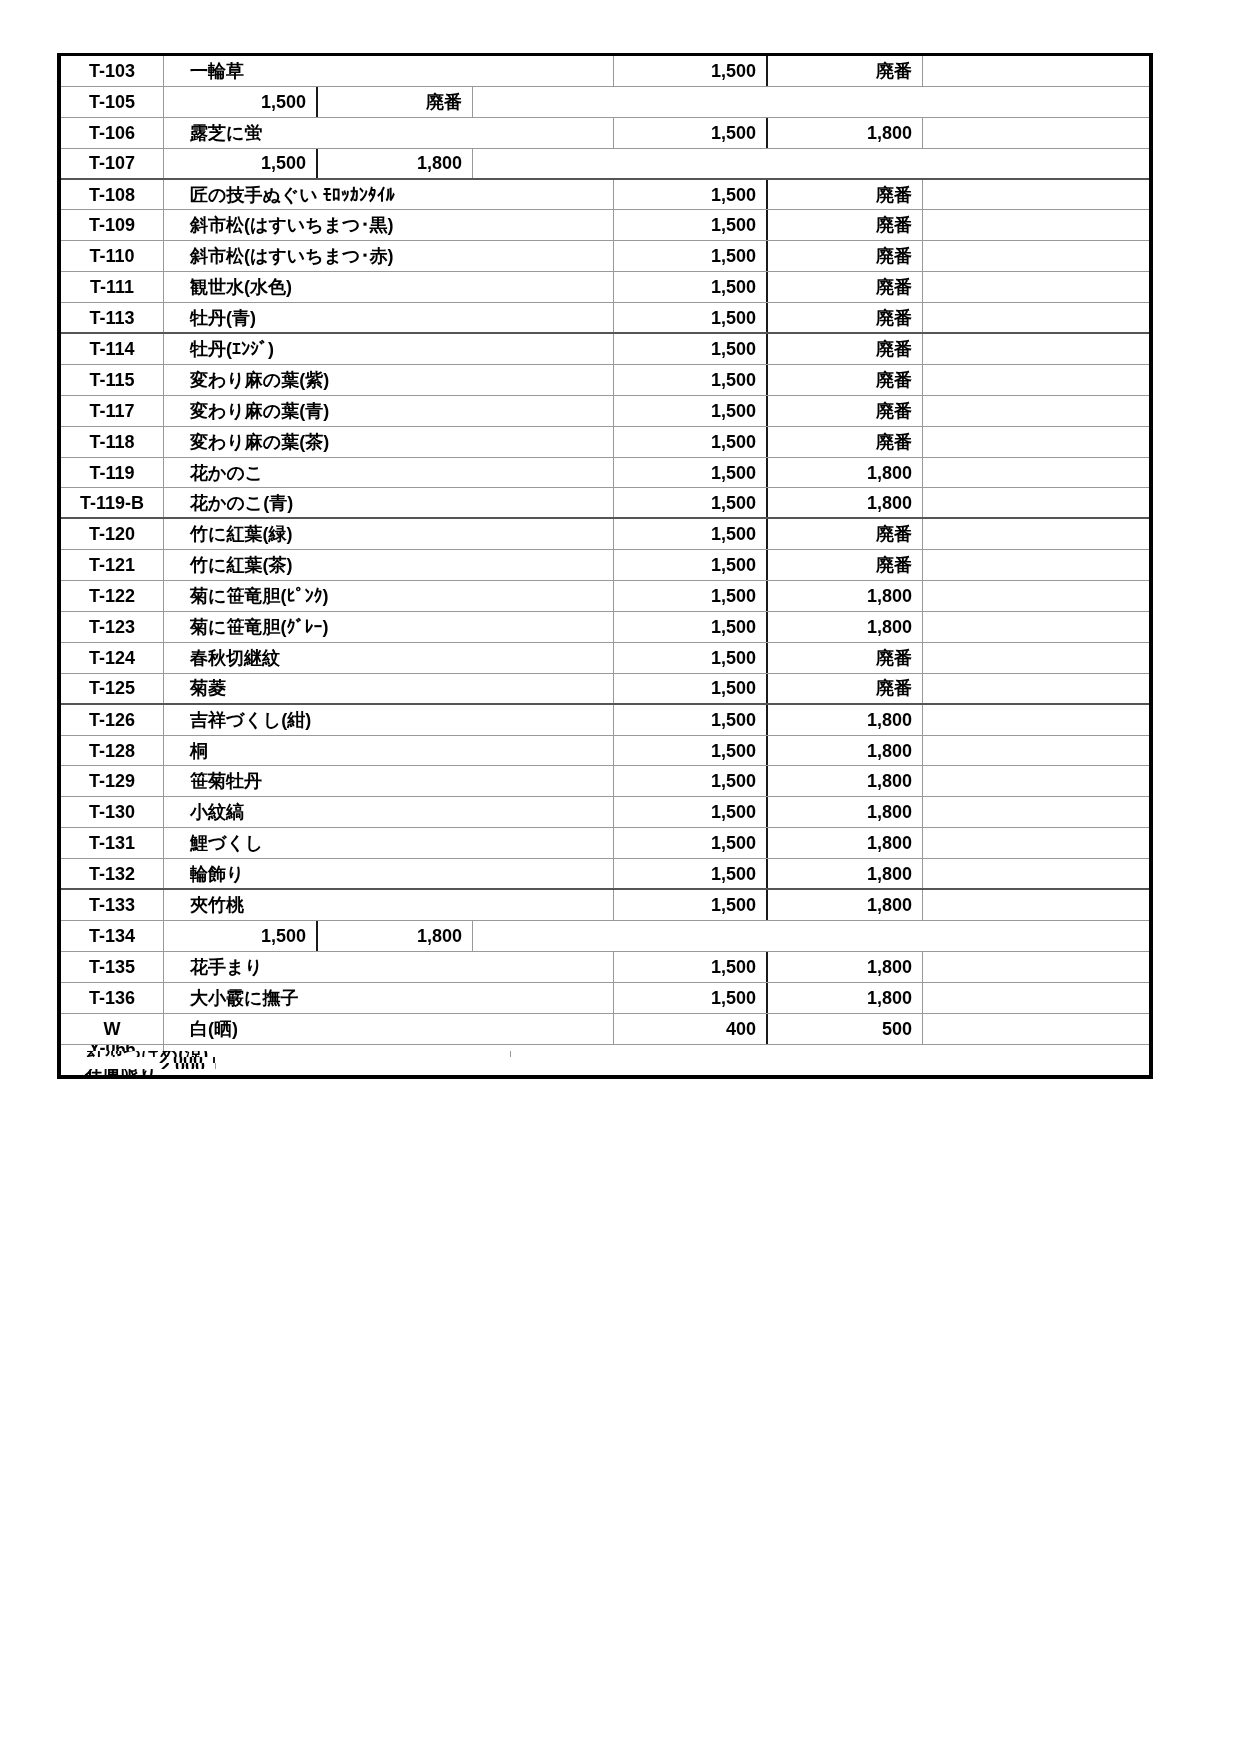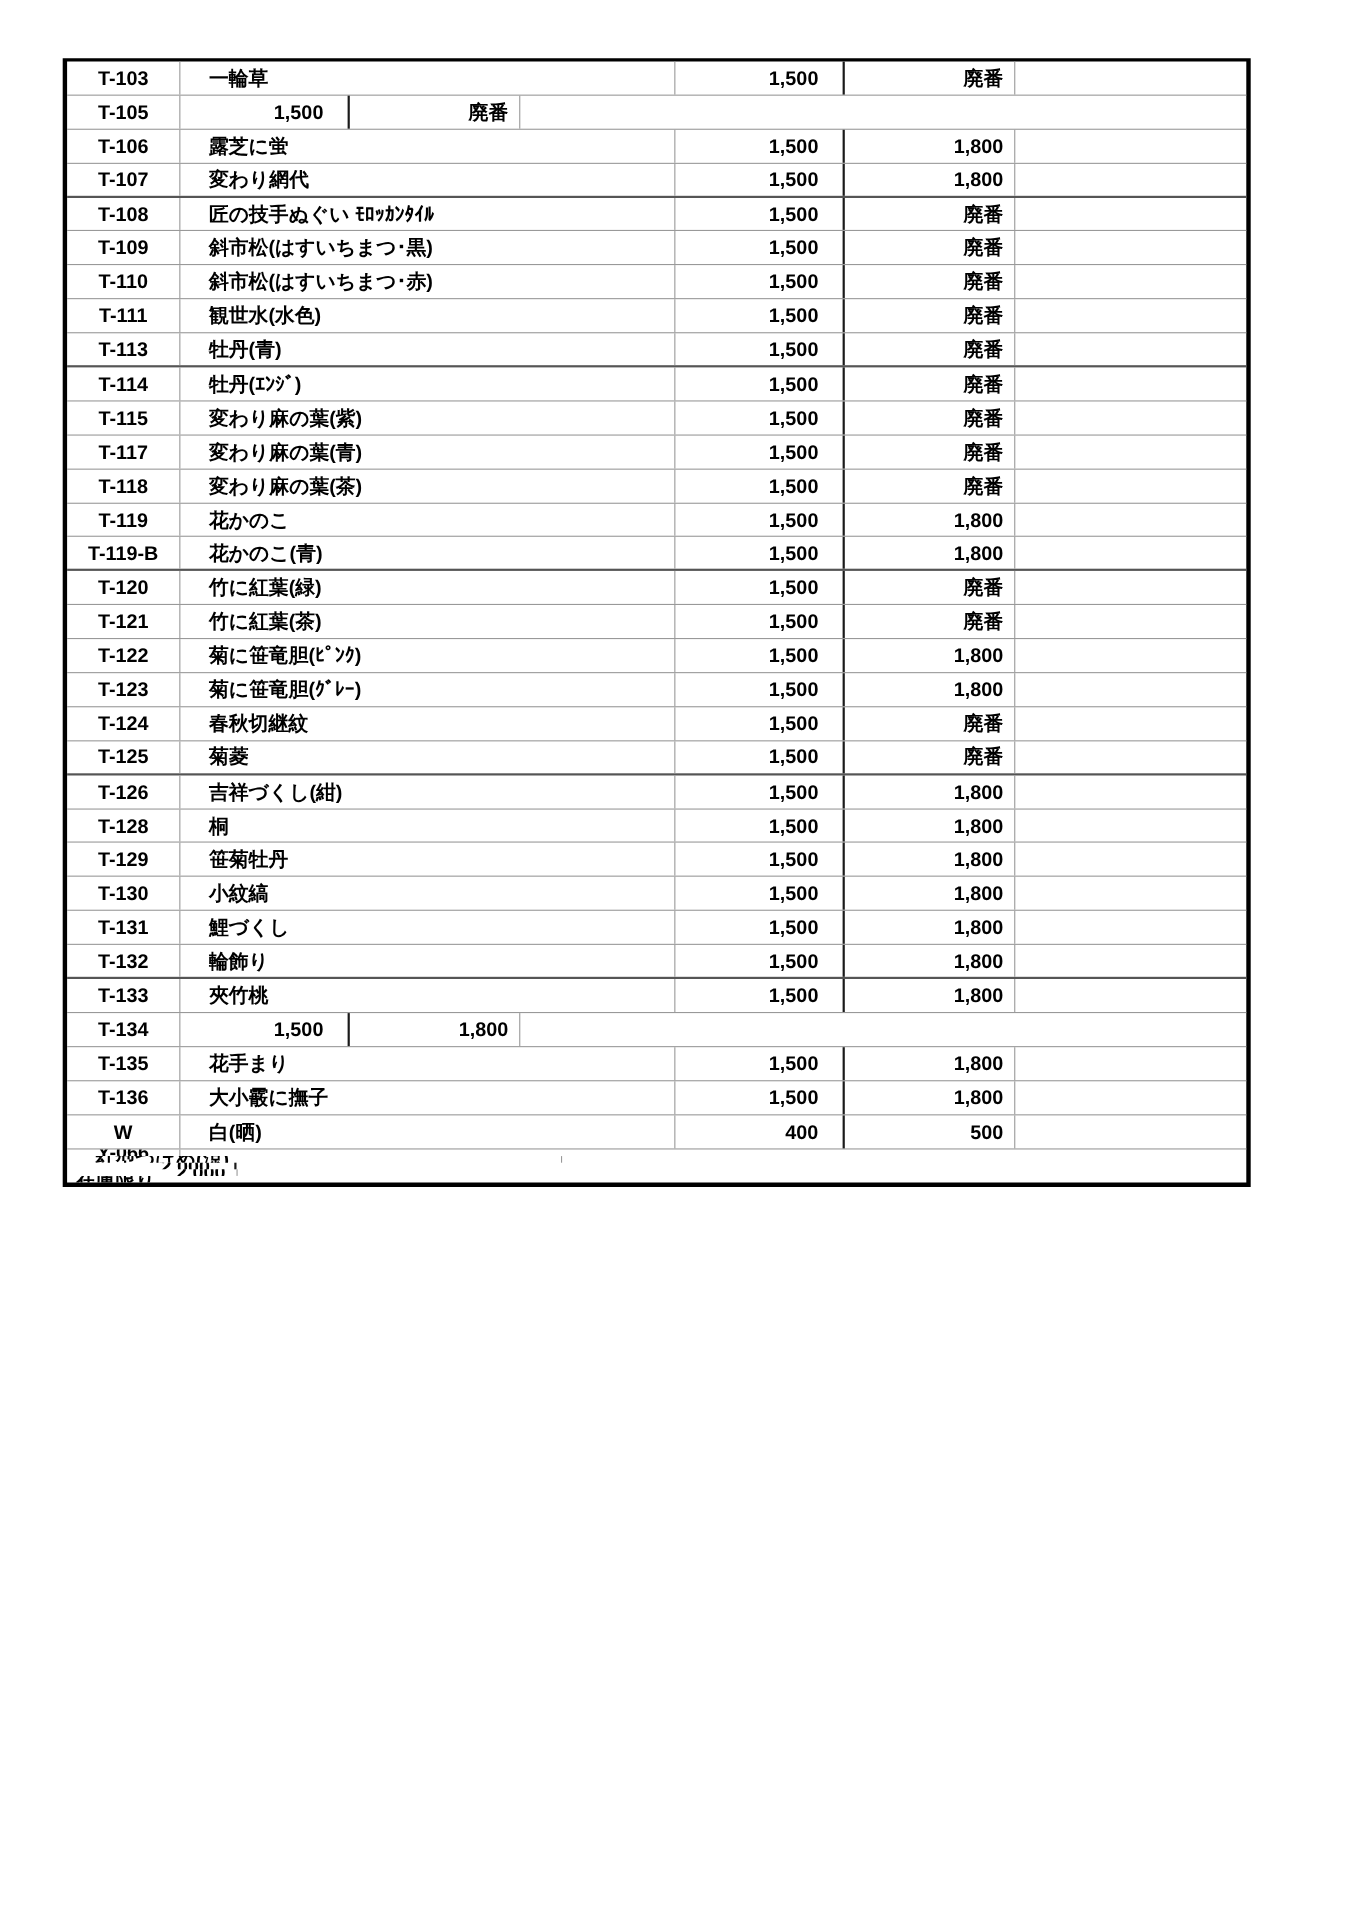--- a/index.html
+++ b/index.html
@@ -32,23 +32,23 @@
     border-bottom:2px solid var(--groupgrid,#555);
   }
   .cell {
     box-sizing:border-box;
     display:flex; align-items:center;
     font-size:18px; line-height:1;
     white-space:nowrap; overflow:hidden;
   }
   .cell.code  { width:103px; justify-content:center; border-right:1px solid var(--grid,#999); }
   .cell.name  { width:450px; padding-left:26px;  border-right:1px solid var(--grid,#999); }
-  .cell.price { width:154px; justify-content:flex-end; padding-right:22px; border-right:2px solid var(--strongline,#222); }
+  .cell.price { width:154px; justify-content:flex-end; padding-right:10px; border-right:2px solid var(--strongline,#222); }
   .cell.price2{ width:155px; justify-content:flex-end; padding-right:10px; border-right:1px solid var(--grid,#999); }
-  .cell.note  { width:210px; padding-left:8px; }
+  .cell.note  { width:210px; padding-left:8px;margin-left:16px; }
 </style>
 </head>
 <body>
 
 <div class="page">
   <div class="price-table">
       <div class="row">
     <div class="cell code">T-103</div>
     <div class="cell name">一輪草</div>
     <div class="cell price">1,500</div>
@@ -63,21 +63,20 @@
   </div>
       <div class="row">
     <div class="cell code">T-106</div>
     <div class="cell name">露芝に蛍</div>
     <div class="cell price">1,500</div>
     <div class="cell price2">1,800</div>
     <div class="cell note"></div>
   </div>
       <div class="row">
     <div class="cell code">T-107</div>
-    <div class="cell name">変わり網代</div>
     <div class="cell price">1,500</div>
     <div class="cell price2">1,800</div>
     <div class="cell note"></div>
   </div>
       <div class="row">
     <div class="cell code">T-108</div>
     <div class="cell name">匠の技手ぬぐい ﾓﾛｯｶﾝﾀｲﾙ</div>
     <div class="cell price">1,500</div>
     <div class="cell price2">廃番</div>
     <div class="cell note"></div>

